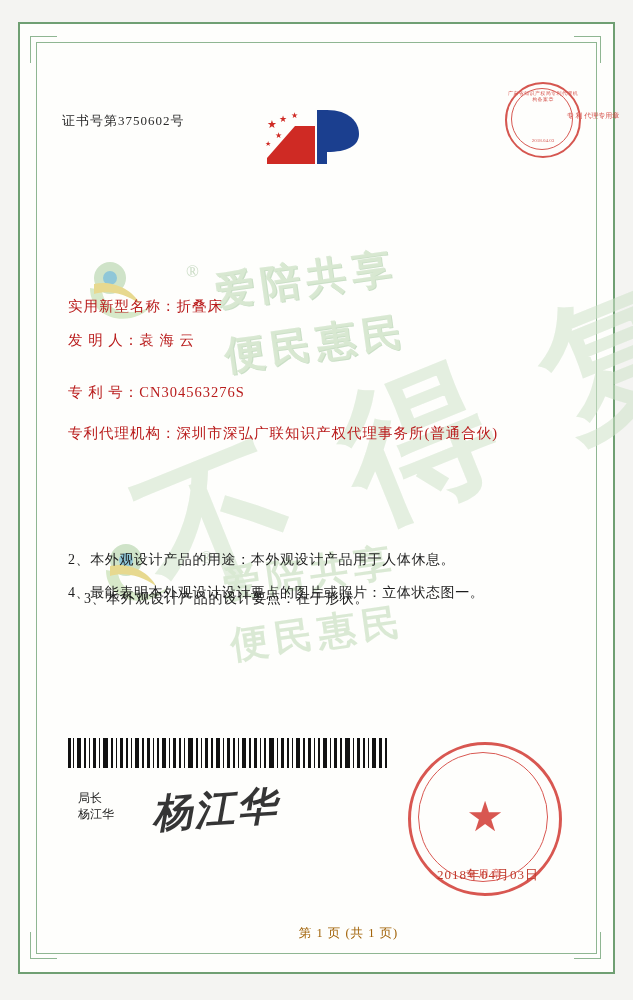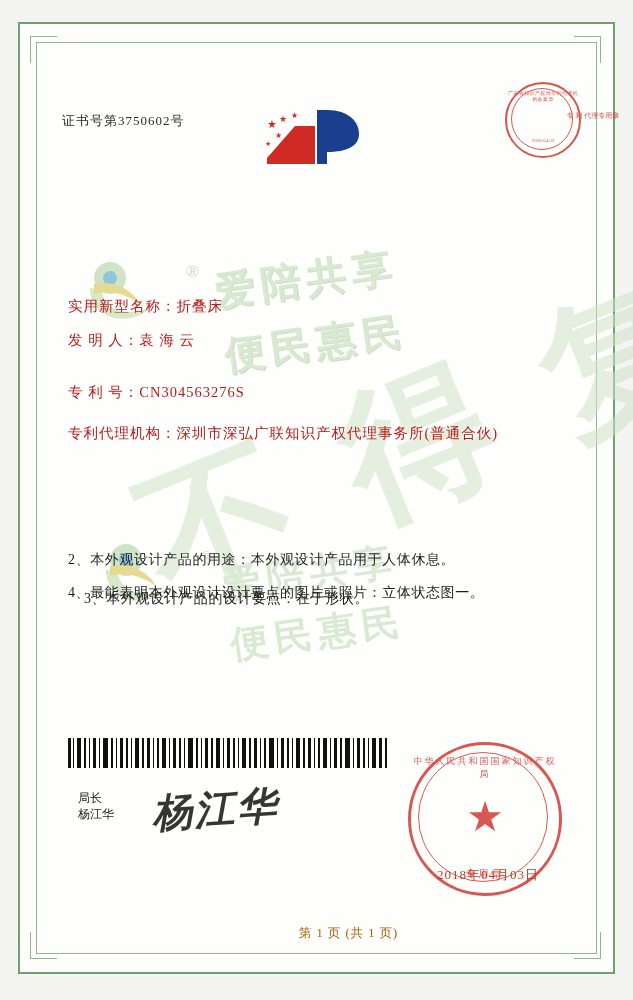--- a/index.html
+++ b/index.html
@@ -313,21 +313,20 @@
       <i style="left:311px;width:3px;"></i>
       <i style="left:317px;width:2px;"></i>
   </div>
 
   <div class="director-label" style="white-space:pre-line;">局长
 杨江华</div>
   <div class="signature">杨江华</div>
 
   <div class="seal-br">
     <div class="ring2"></div>
-    <div class="arc-top">中华人民共和国国家知识产权局</div>
     <div class="star">★</div>
     <div class="arc-bot">专用章</div>
   </div>
   <div class="seal-date">2018年04月03日</div>
 
   <div class="footer">第 1 页 (共 1 页)</div>
 
 </div>
 
 </body></html>

